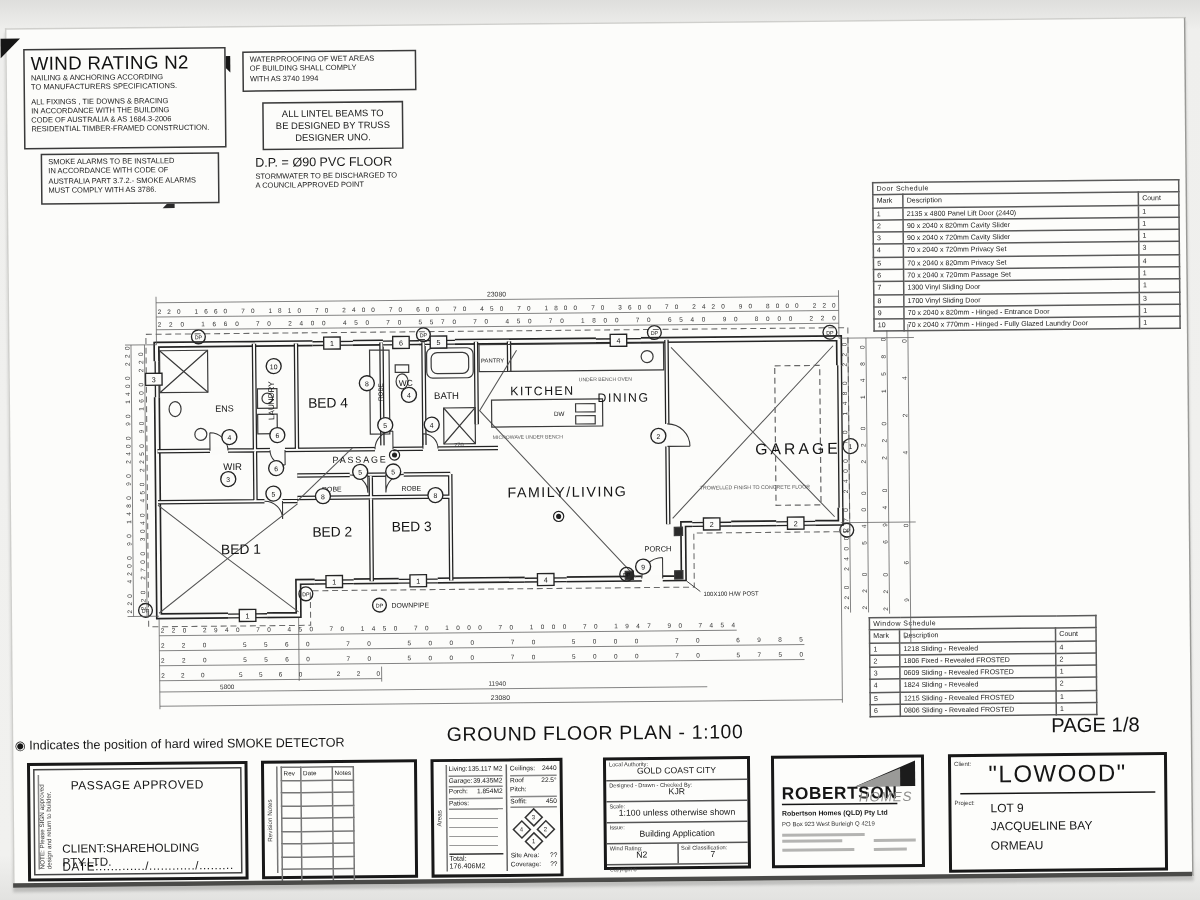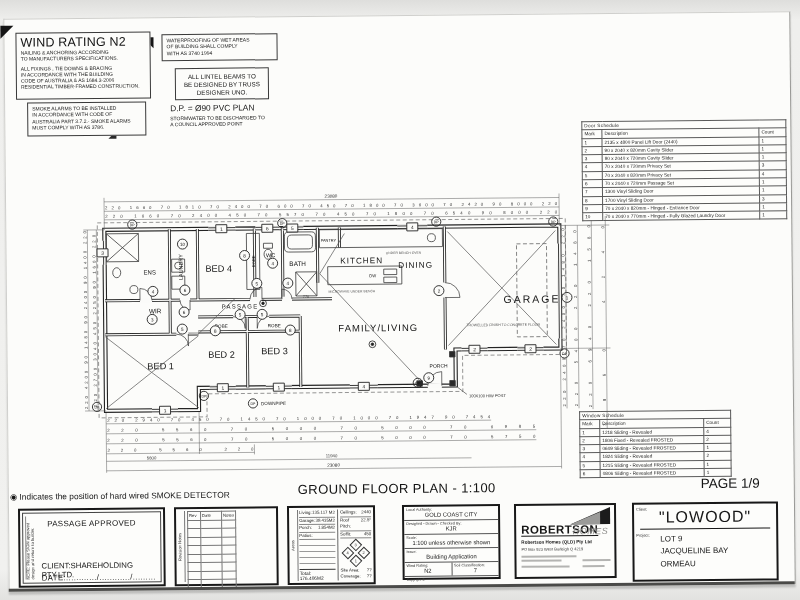--- a/index.html
+++ b/index.html
@@ -85,21 +85,21 @@
 <div class="notebox" style="left:164px;top:32px;width:116px;height:27px;">
   <div class="nb-small">WATERPROOFING OF WET AREAS
 OF BUILDING SHALL COMPLY
 WITH AS 3740 1994</div>
 </div>
 <div class="notebox" style="left:177px;top:66px;width:94px;height:32px;">
   <div class="nb-mid" style="margin-top:2px;">ALL LINTEL BEAMS TO
 BE DESIGNED BY TRUSS
 DESIGNER UNO.</div>
 </div>
-<div class="freestand" style="left:172px;top:101px;font-size:8.4px;">D.P. = Ø90 PVC PLAN</div>
+<div class="freestand" style="left:172px;top:101px;font-size:8.4px;">D.P. = Ø90 PVC FLOOR</div>
 <div class="freestand nb-small" style="left:172px;top:113px;">STORMWATER TO BE DISCHARGED TO
 A COUNCIL APPROVED POINT</div>
 
 <table class="sched" style="left:583px;top:123px;width:205px;">
   <tbody>
   <tr>
             <td class="s-title" colspan="3">Door Schedule</td>
           </tr>
   <tr>
     <td class="c-mark">Mark</td>
@@ -492,21 +492,21 @@
     <text transform="rotate(-90 591 409)" x="591" y="409" textLength="182" lengthAdjust="spacing">220 6940 220 1580</text>
     <text transform="rotate(-90 605 428)" x="605" y="428" textLength="200" lengthAdjust="spacing">7960 4240</text>
   </g>
 </svg>
 
 <div class="legend-row">
   <span>◉</span>
   <span>Indicates the position of hard wired SMOKE DETECTOR</span>
 </div>
 <div id="main-title">GROUND FLOOR PLAN - 1:100</div>
-<div id="page-label">PAGE 1/9</div>
+<div id="page-label">PAGE 1/8</div>
 
 <div class="tb-box" style="left:16px;top:505px;width:147px;height:79px;">
   <div class="ca-inner">
     <div class="vnote">NOTE: Please SIGN approved design and return to builder.</div>
     <div class="ca-title">PASSAGE APPROVED</div>
     <div class="ca-client">CLIENT:SHAREHOLDING PTY.LTD.</div>
     <div class="ca-date">DATE:............/............/.........</div>
   </div>
 </div>
 

